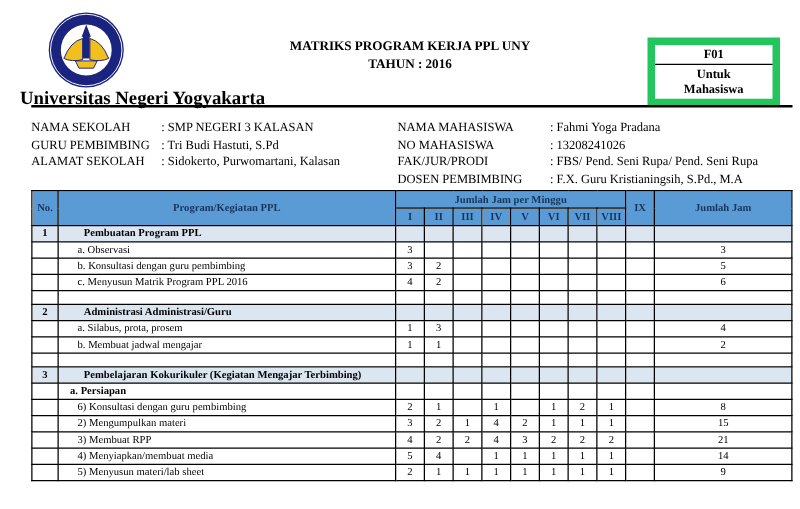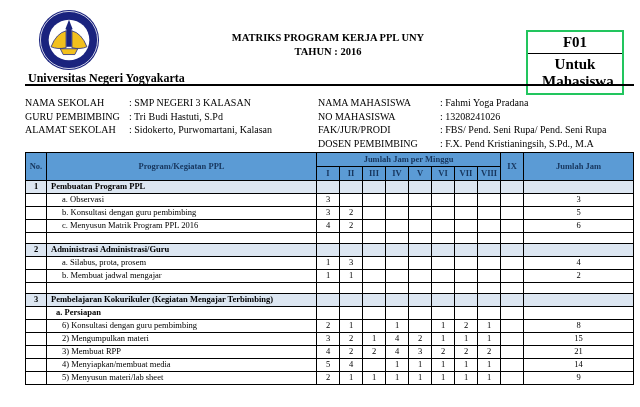--- a/index.html
+++ b/index.html
@@ -1,25 +1,25 @@
 <!DOCTYPE html>
 <html><head>
 <meta charset="utf-8">
 <style>
   html,body{margin:0;padding:0;background:#fff;}
   .page{position:relative;width:640px;height:407px;background:#ffffff;
         font-family:"Liberation Serif",serif;color:#000;overflow:hidden;}
 
   
   .logo{position:absolute;left:38px;top:9px;width:62px;height:62px;}
-  .univ-name{position:absolute;left:28px;top:71px;font-weight:bold;font-size:12px;}
+  .univ-name{position:absolute;left:16px;top:71px;font-weight:bold;font-size:15px;}
   .doc-title{position:absolute;left:16px;right:0;top:31px;text-align:center;
              font-weight:bold;font-size:10.5px;line-height:1.3;}
-  .form-box{position:absolute;right:16px;top:30px;width:94px;border:2px solid #22c55e;
-            text-align:center;font-weight:bold;font-size:15px;background:#fff;}
+  .form-box{position:absolute;right:16px;top:30px;width:94px;border:6px solid #22c55e;
+            text-align:center;font-weight:bold;font-size:10px;background:#fff;}
   .form-box .top{border-bottom:1px solid #000;padding:2px 0;}
   .form-box .bottom{padding:2px 14px;line-height:1.15;}
   .head-rule{position:absolute;left:25px;right:6px;top:84px;height:2px;background:#000;}
 
   
   .info{position:absolute;left:25px;top:96px;right:8px;display:flex;font-size:10px;line-height:1.35;}
   .info-col{display:flex;flex-direction:column;}
   .info-col.left{width:293px;flex:0 0 auto;}
   .info-col.right{flex:1;justify-content:center;}
   .info-row{display:flex;}
@@ -33,21 +33,21 @@
                border-collapse:collapse;table-layout:fixed;font-size:8.5px;}
   .matrix th,.matrix td{border:1px solid #000;padding:0 2px;height:12px;
                overflow:hidden;white-space:nowrap;line-height:1.1;}
   .matrix thead th{background:#5b9bd5;color:#17365d;font-weight:bold;height:13px;
                text-align:center;font-size:8.5px;}
   .matrix td.c-no{text-align:center;}
   .matrix td.c-week,.matrix td.c-total{text-align:center;}
   .matrix td.c-prog{text-align:left;}
   tr.section td{background:#dce6f1;}
   tr.section td.c-prog,tr.section td.c-no{font-weight:bold;}
-  tr.section td.c-prog{padding-left:4px;}
+  tr.section td.c-prog{padding-left:20px;}
   tr.subsection td.c-prog{font-weight:bold;padding-left:9px;}
   tr.item td.c-prog{padding-left:15px;}
   tr.spacer td{height:10px;}
 </style>
 </head>
 <body>
 
 <div class="page">
 
   <div class="logo">
@@ -100,21 +100,21 @@
       <div class="info-row">
         <span class="info-label">NO MAHASISWA</span>
         <span class="info-value">: 13208241026</span>
       </div>
       <div class="info-row">
         <span class="info-label">FAK/JUR/PRODI</span>
         <span class="info-value">: FBS/ Pend. Seni Rupa/ Pend. Seni Rupa</span>
       </div>
       <div class="info-row">
         <span class="info-label">DOSEN PEMBIMBING</span>
-        <span class="info-value">: F.X. Pend Kristianingsih, S.Pd., M.A</span>
+        <span class="info-value">: F.X. Guru Kristianingsih, S.Pd., M.A</span>
       </div>
     </div>
   </div>
 
   <table class="matrix">
     <colgroup>
       <col style="width:21px">
         <col style="width:270px">
       <col style="width:23px">
         <col style="width:23px">

